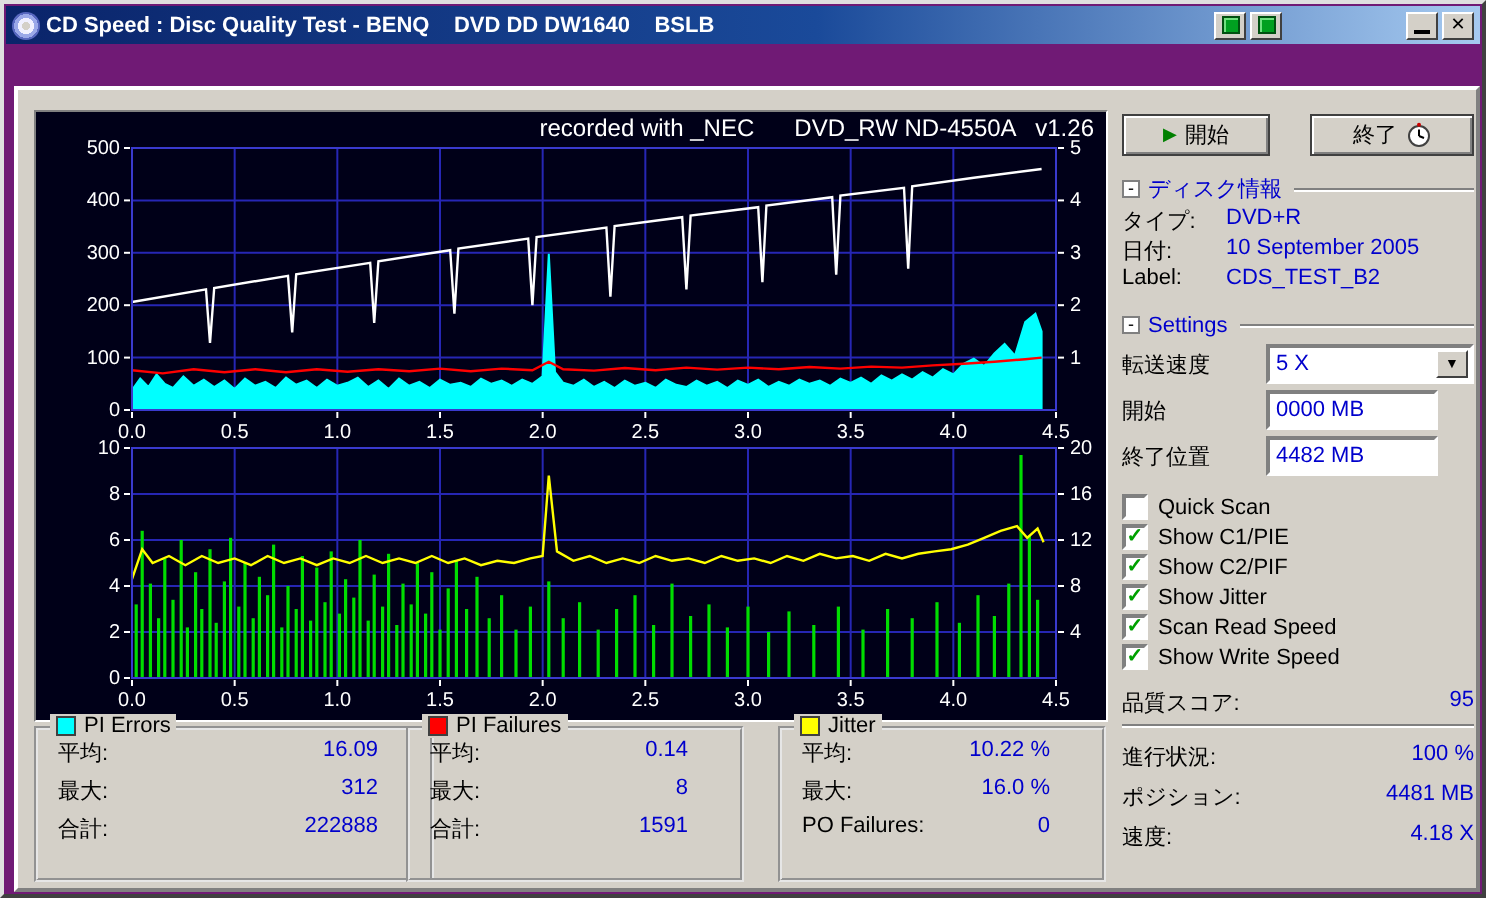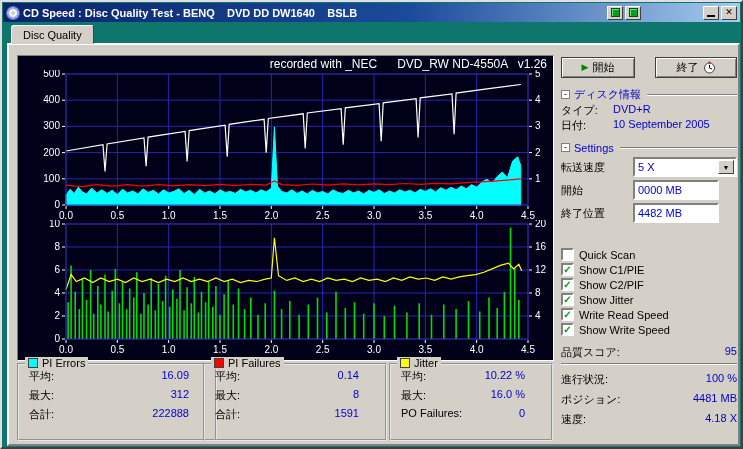--- a/index.html
+++ b/index.html
@@ -1,18 +1,18 @@
 <!DOCTYPE html>
 <html><head>
 <meta charset="utf-8">
 <style>
   html,body{margin:0;padding:0;background:#808080;}
   *{box-sizing:border-box;}
   .win{
-    position:relative;width:743px;height:449px;background:#0f766e;
+    position:relative;width:743px;height:449px;background:#701a75;
     border:2px solid;border-color:#dfdfdf #404040 #404040 #dfdfdf;
     font-family:"Liberation Sans",sans-serif;font-size:11px;color:#000;
     overflow:hidden;
   }
   
   .titlebar{
     position:absolute;top:1px;left:1px;right:1px;height:19px;
     background:linear-gradient(90deg,#0a246a 0%,#1a4a9a 55%,#a6caf0 100%);
     display:flex;align-items:center;padding:0 3px;gap:3px;
   }
@@ -66,33 +66,33 @@
   .info-row .lbl{width:52px;}
   .info-row .val{color:#0000cc;white-space:nowrap;}
   .ctl-row{display:flex;align-items:center;justify-content:space-between;margin-top:3px;height:20px;}
   .combo{display:inline-flex;width:104px;height:20px;border:2px solid;border-color:#808080 #fff #fff #808080;
     background:#fff;align-items:center;}
   .combo-val{flex:1;padding-left:3px;color:#0000cc;}
   .combo-btn{width:16px;height:14px;margin-right:1px;background:#d4d0c8;border:1px solid;
     border-color:#fff #404040 #404040 #fff;font-size:7px;display:flex;align-items:center;justify-content:center;}
   .tbox{width:86px;height:20px;margin-right:18px;border:2px solid;border-color:#808080 #fff #fff #808080;
     background:#fff;color:#0000cc;font:11px "Liberation Sans",sans-serif;padding:0 3px;}
-  .cbs{margin-top:24px;}
+  .cbs{margin-top:8px;}
   .cb-row{display:flex;align-items:center;gap:5px;height:15px;}
   .cb-box{width:13px;height:13px;background:#fff;border:2px solid;border-color:#808080 #fff #fff #808080;
     display:flex;align-items:center;justify-content:center;flex:0 0 auto;}
   .cb-mark{color:#00a000;font-size:10px;font-weight:bold;line-height:1;}
   .kv{display:flex;justify-content:space-between;margin-top:8px;height:13px;}
   .val-blue{color:#0000cc;}
   .hsep{height:2px;border-top:1px solid #808080;border-bottom:1px solid #fff;margin-top:5px;}
   .prog-row{display:flex;justify-content:space-between;margin-top:7px;height:13px;}
   
   .statbox{position:absolute;top:318px;height:78px;border:2px groove #e6e6e6;}
   .box1{left:8px;width:200px;}
-  .box2{left:194px;width:184px;}
+  .box2{left:194px;width:169px;}
   .box3{left:380px;width:164px;}
   .legend{position:absolute;top:-8px;left:6px;background:#d4d0c8;padding:0 3px;display:flex;
     align-items:center;gap:4px;}
   .swatch{width:10px;height:10px;border:1px solid #404040;flex:0 0 auto;}
   .srow{display:flex;justify-content:space-between;padding:0 26px 0 10px;margin-top:4px;height:15px;}
   .srow:first-of-type{margin-top:10px;}
 </style>
 </head>
 <body>
 
@@ -109,23 +109,20 @@
           <span class="g"></span>
         </span>
       <span class="tb-gap"></span>
       <span class="tb-btn">
           <span class="min-glyph"></span>
         </span>
       <span class="tb-btn">✕</span>
     </span>
   </div>
 
-  <div class="tab">
-    <span>Disc Quality</span>
-  </div>
 
   <div class="tabbody">
 
     <div class="chartpanel">
       <div class="chart-note">recorded with _NEC      DVD_RW ND-4550A   v1.26</div>
       <svg class="svg-top" width="535" height="150">
           <line x1="99.33333333333333" y1="4" x2="99.33333333333333" y2="135" stroke="#2626b4"></line>
           <line x1="150.66666666666666" y1="4" x2="150.66666666666666" y2="135" stroke="#2626b4"></line>
           <line x1="202" y1="4" x2="202" y2="135" stroke="#2626b4"></line>
           <line x1="253.33333333333331" y1="4" x2="253.33333333333331" y2="135" stroke="#2626b4"></line>
@@ -346,20 +343,24 @@
         <span class="line"></span>
       </div>
       <div class="info-row">
         <span class="lbl">タイプ:</span>
         <span class="val">DVD+R</span>
       </div>
       <div class="info-row">
         <span class="lbl">日付:</span>
         <span class="val">10 September 2005</span>
       </div>
+      <div class="info-row">
+        <span class="lbl">Label:</span>
+        <span class="val">CDS_TEST_B2</span>
+      </div>
 
       <div class="sec">
         <span class="cbox">-</span>
         <span class="t">Settings</span>
         <span class="line"></span>
       </div>
 
       <div class="ctl-row">
         <span>転送速度</span>
         <span class="combo">
@@ -398,21 +399,21 @@
         <div class="cb-row">
           <span class="cb-box">
               <span class="cb-mark">✓</span>
             </span>
           <span class="cb-lbl">Show Jitter</span>
         </div>
         <div class="cb-row">
           <span class="cb-box">
               <span class="cb-mark">✓</span>
             </span>
-          <span class="cb-lbl">Write Read Speed</span>
+          <span class="cb-lbl">Scan Read Speed</span>
         </div>
         <div class="cb-row">
           <span class="cb-box">
               <span class="cb-mark">✓</span>
             </span>
           <span class="cb-lbl">Show Write Speed</span>
         </div>
       </div>
 
       <div class="kv">

